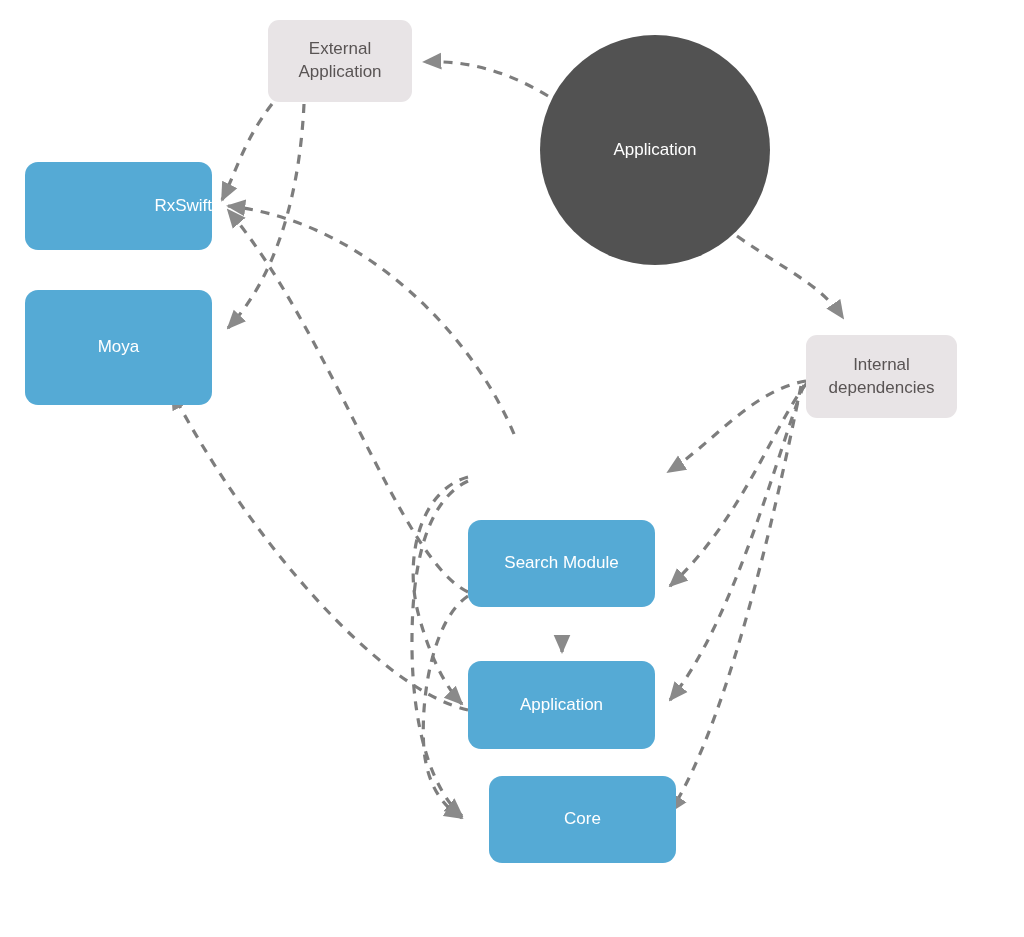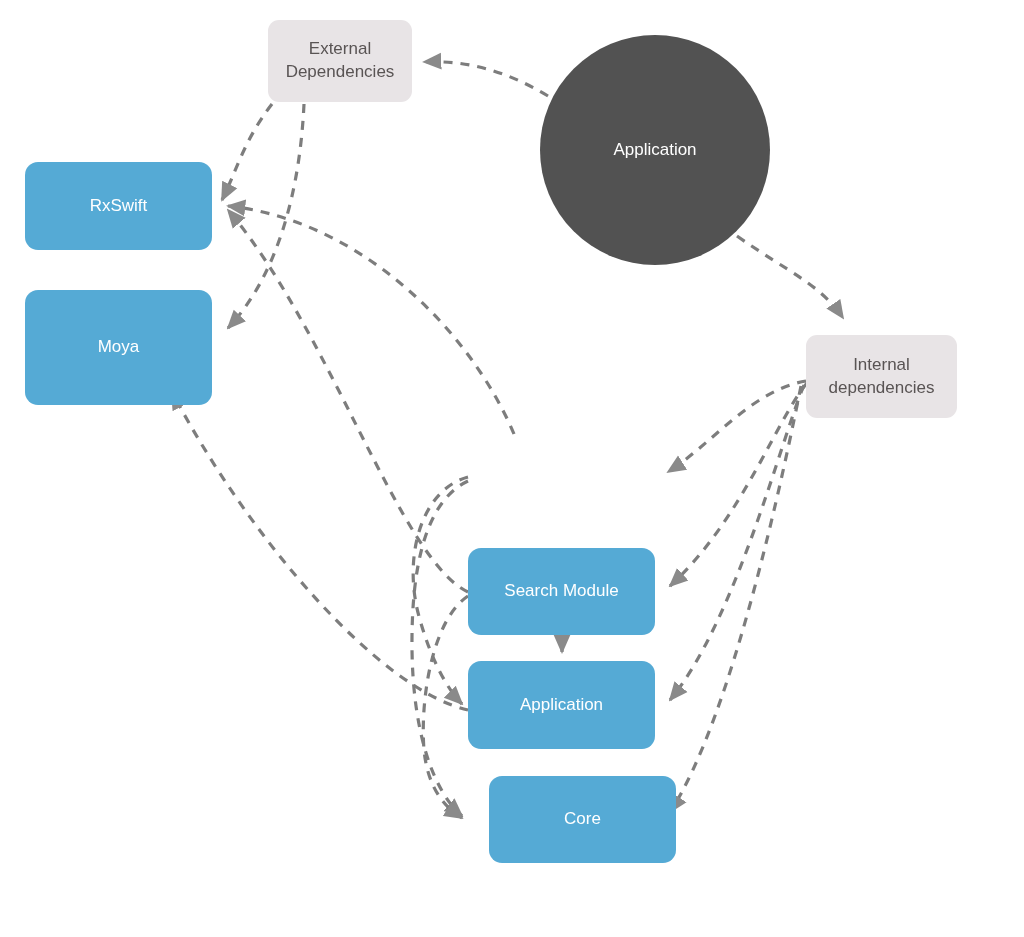--- a/index.html
+++ b/index.html
@@ -104,42 +104,42 @@
 
       <path d="M 468 596 C 432 620 420 700 424 750 C 428 790 446 808 462 818" stroke-dasharray="9 8" marker-end="url(#arrow-dashed)"></path>
 
       <path d="M 468 710 C 380 690 250 540 172 392" stroke-dasharray="9 8" marker-end="url(#arrow-dashed)"></path>
 
     </g>
   </svg>
 
   <div class="node node-group" style="left:268px; top:20px; width:144px; height:82px;">
     <span class="node-label">External
-Dependencies</span>
+Application</span>
   </div>
 
   <div class="node node-app" style="left:540px; top:35px; width:230px; height:230px;">
     <span class="node-label">Application</span>
   </div>
 
-  <div class="node node-module" style="left:25px; top:162px; width:187px; height:88px;">
+  <div class="node node-module" style="left:25px; top:162px; width:187px; height:88px;justify-content:flex-end;">
     <span class="node-label">RxSwift</span>
   </div>
 
   <div class="node node-module" style="left:25px; top:290px; width:187px; height:115px;">
     <span class="node-label">Moya</span>
   </div>
 
   <div class="node node-group" style="left:806px; top:335px; width:151px; height:83px;">
     <span class="node-label">Internal
 dependencies</span>
   </div>
 
 
-  <div class="node node-module" style="left:468px; top:548px; width:187px; height:87px;">
+  <div class="node node-module" style="left:468px; top:520px; width:187px; height:87px;">
     <span class="node-label">Search Module</span>
   </div>
 
   <div class="node node-module" style="left:468px; top:661px; width:187px; height:88px;">
     <span class="node-label">Application</span>
   </div>
 
   <div class="node node-module" style="left:489px; top:776px; width:187px; height:87px;">
     <span class="node-label">Core</span>
   </div>

